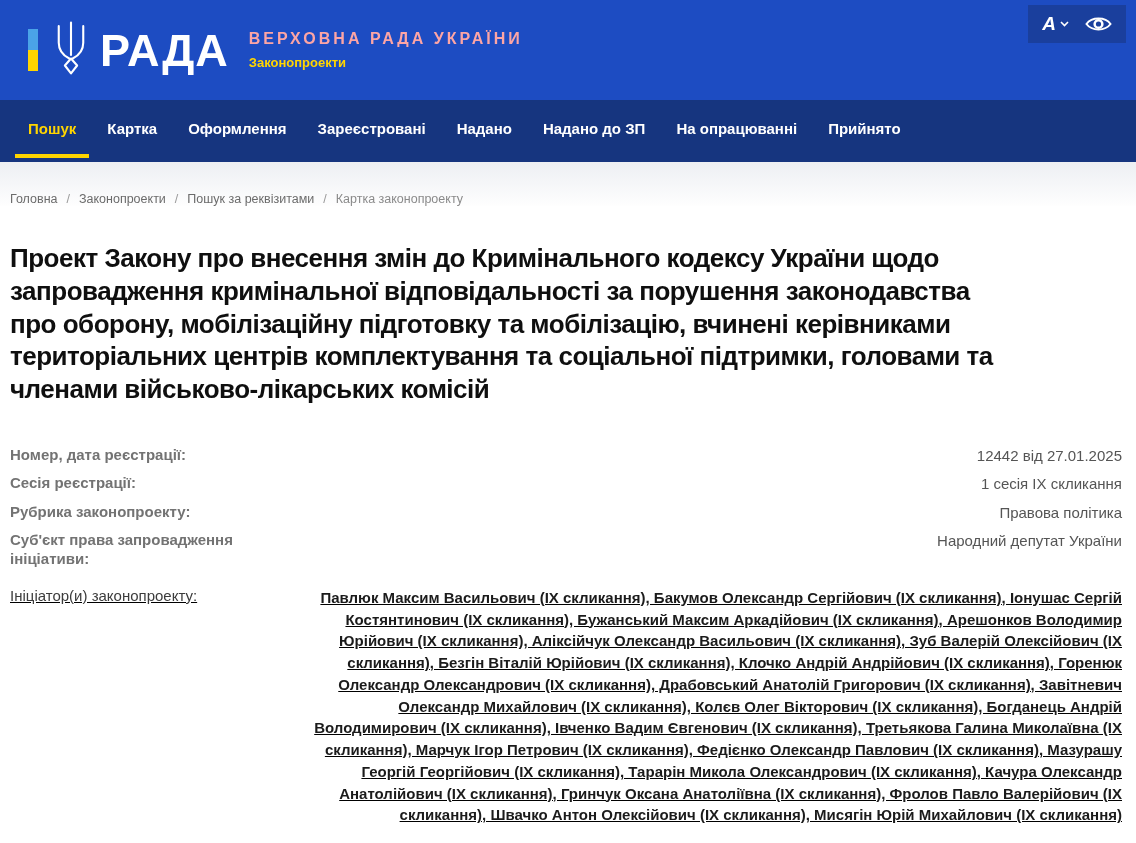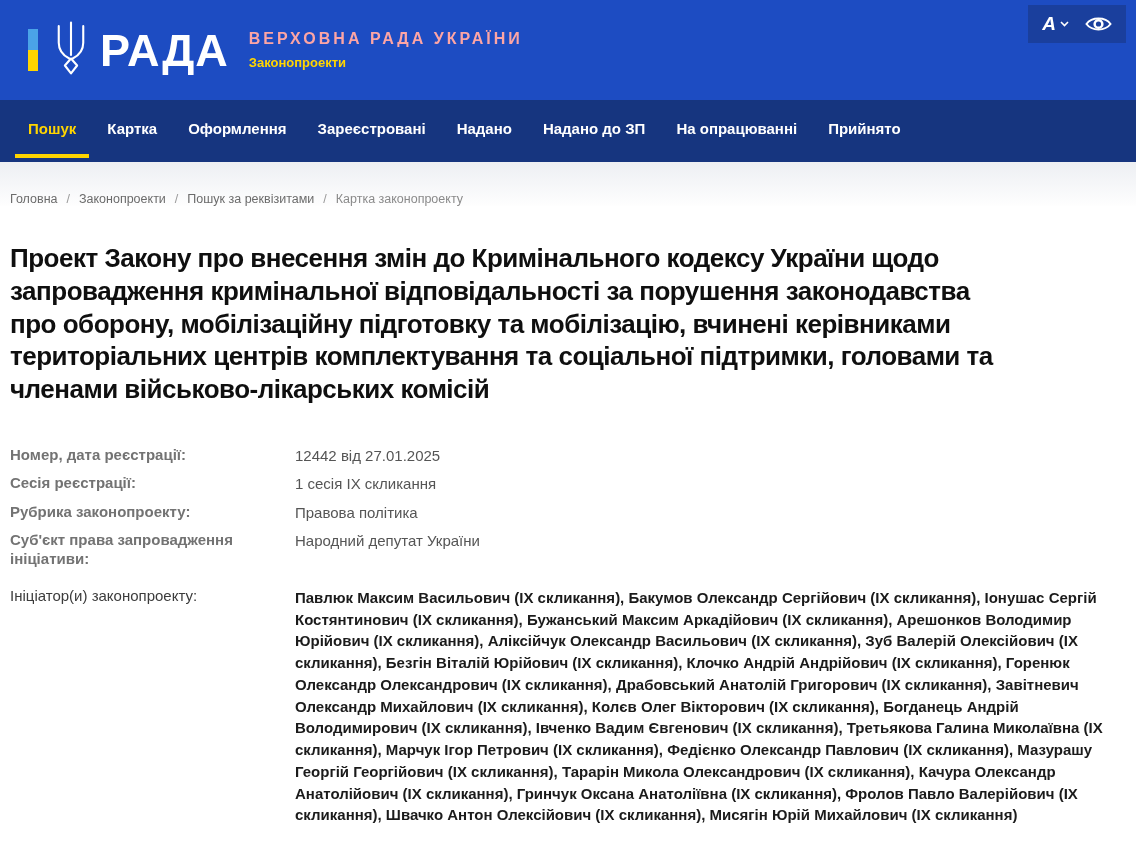--- a/index.html
+++ b/index.html
@@ -36,22 +36,22 @@
   .crumbs .item{cursor:pointer;}
   .crumbs .item.current{cursor:default;color:#8a8a8a;}
   .crumbs .sep{margin:0 9px;color:#9a9a9a;}
   
   .main{padding:36px 10px 0 10px;}
   h1{font-size:26px;font-weight:700;color:#0f0f0f;line-height:1.26;letter-spacing:-0.5px;
     max-width:1010px;margin-bottom:40px;}
   .row{display:flex;margin-bottom:9px;}
   .row .label{flex:none;width:285px;padding-right:55px;font-size:15px;font-weight:700;
     color:#737373;line-height:1.25;}
-  .row .value{flex:1;font-size:15px;color:#555;line-height:1.3;padding-right:4px;}
-  .row.initiators{margin-top:18px;margin-bottom:16px;}
+  .row .value{flex:1;font-size:15px;color:#555;line-height:1.3;padding-right:4px;text-align:right;}
+  .row.initiators{margin-top:18px;margin-bottom:16px;text-decoration:underline;}
   .row.initiators .label{font-weight:400;color:#3c3c3c;}
   .row.initiators .value{font-weight:700;color:#1b1b1b;line-height:1.45;}
   .row.committee{margin-top:16px;}
 </style>
 </head>
 <body>
 
 <div class="header">
   <div class="logo">
     <div class="flag">

